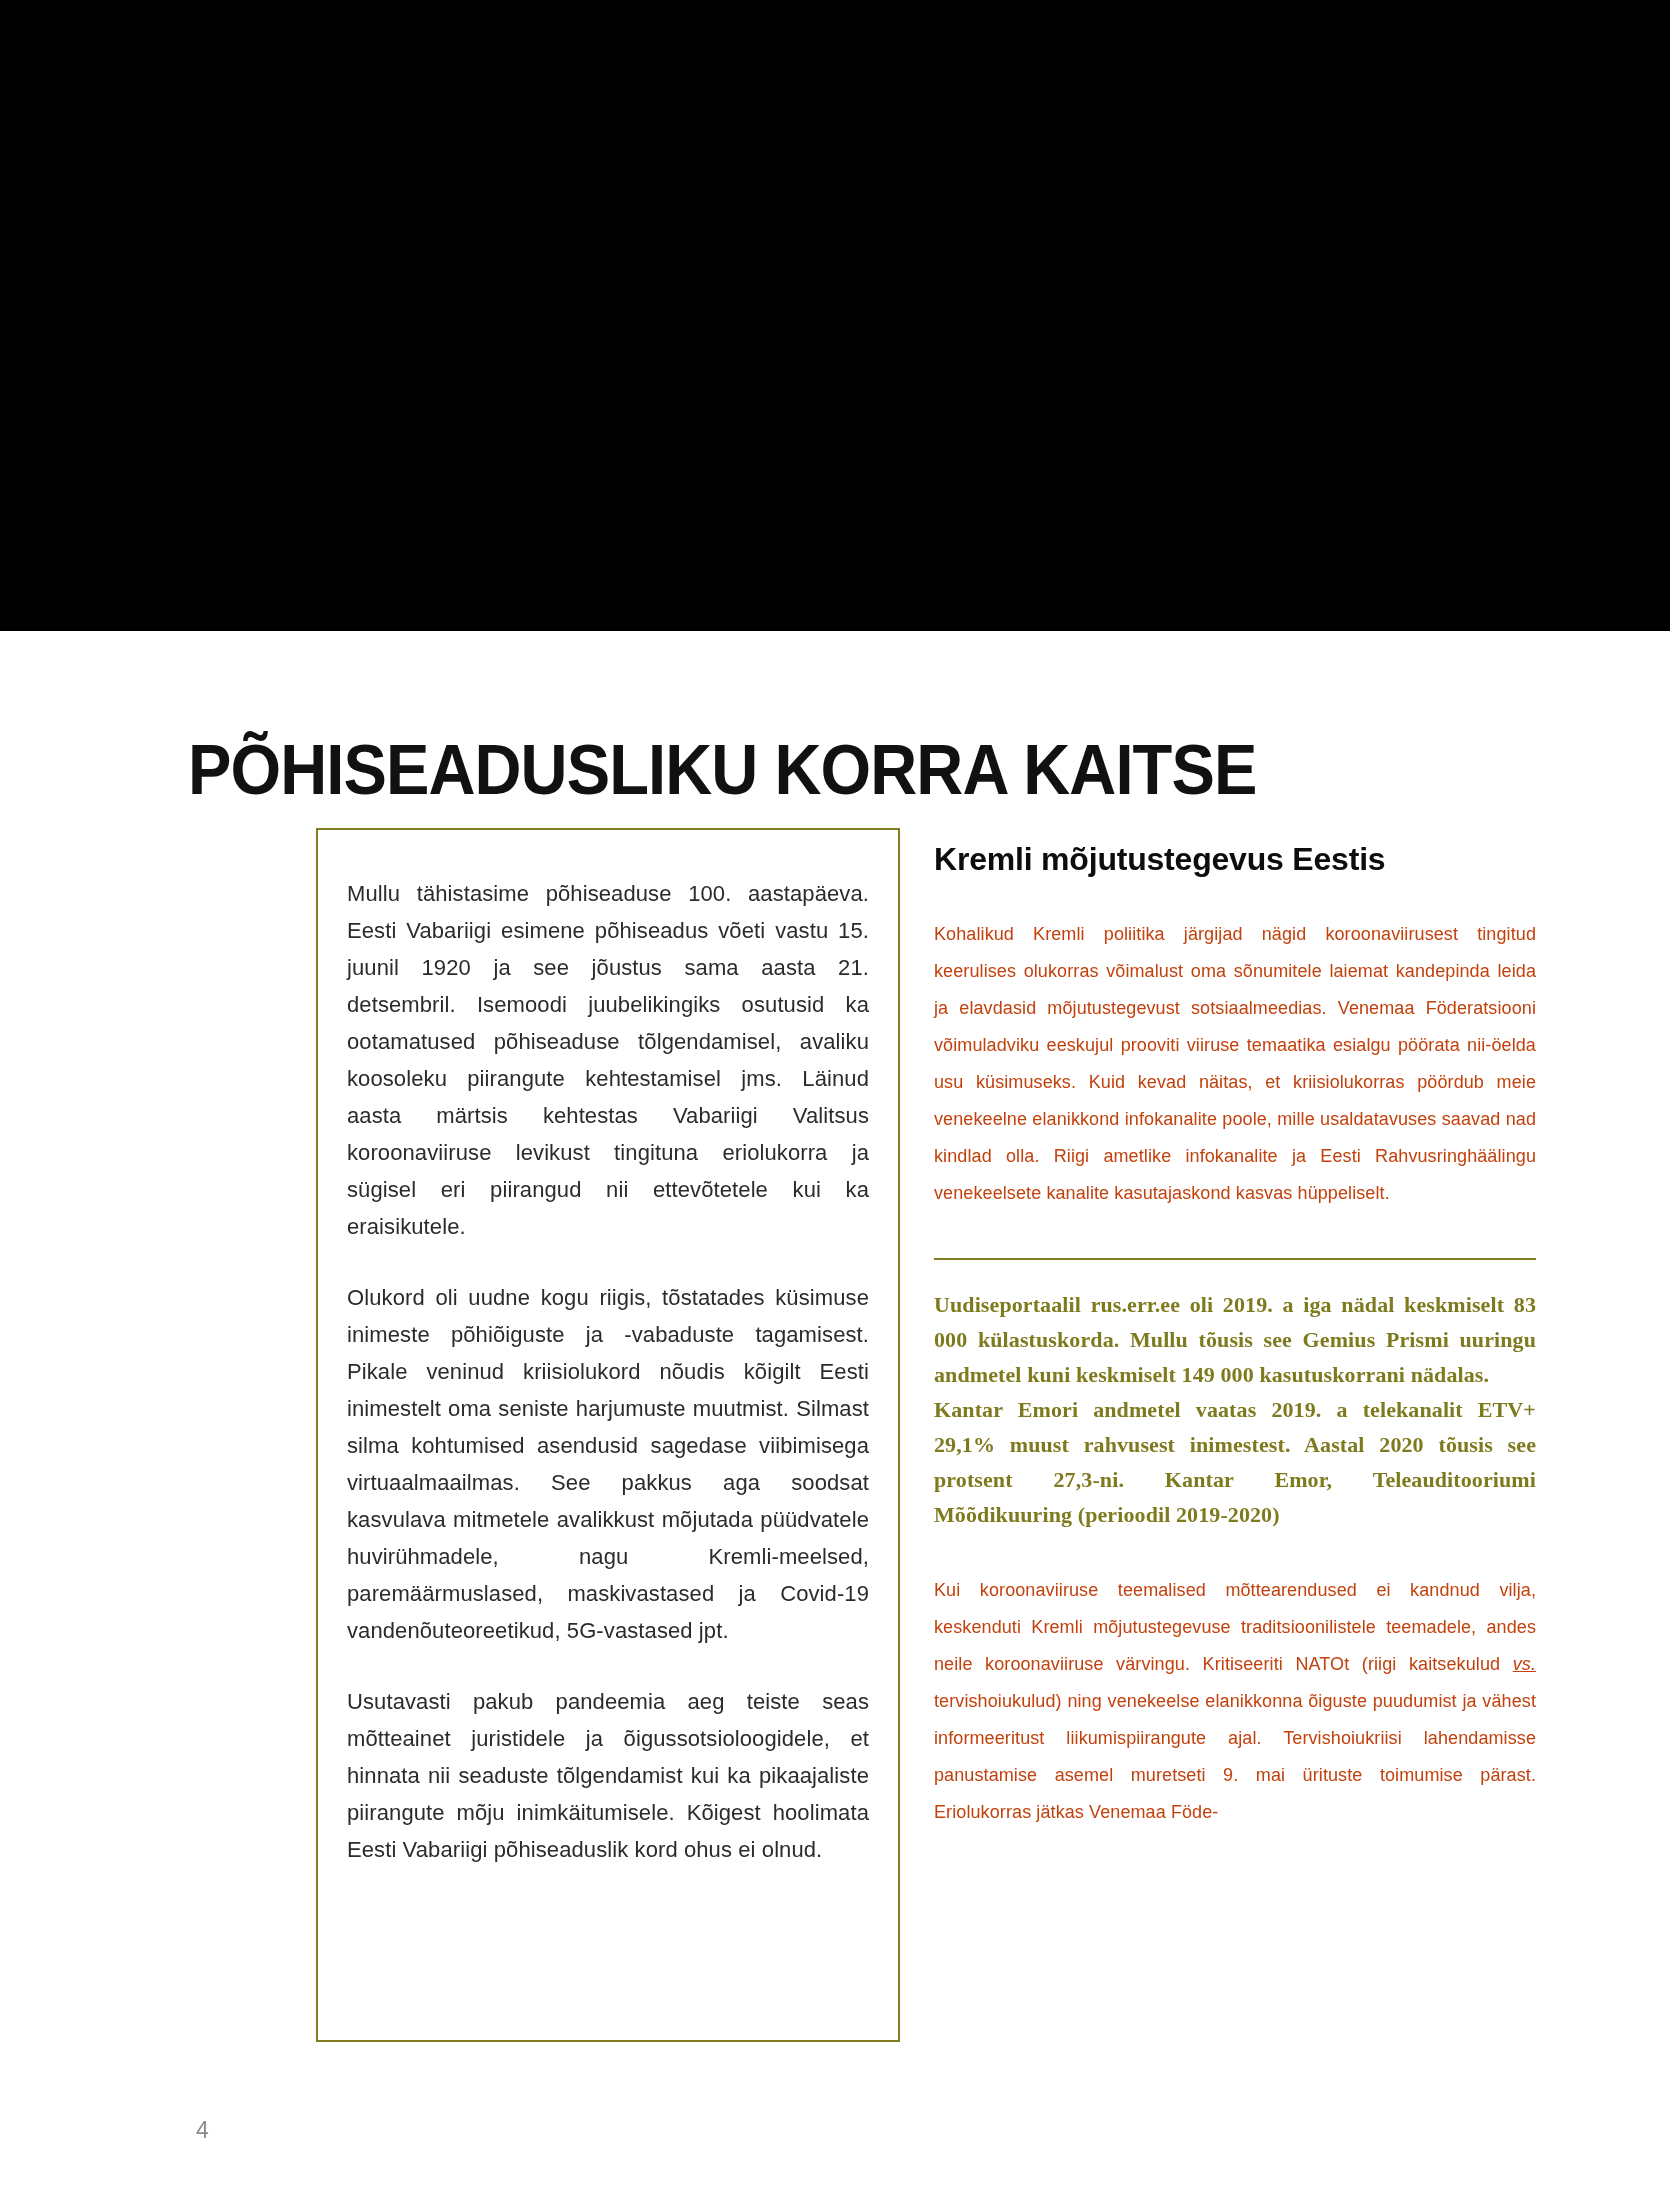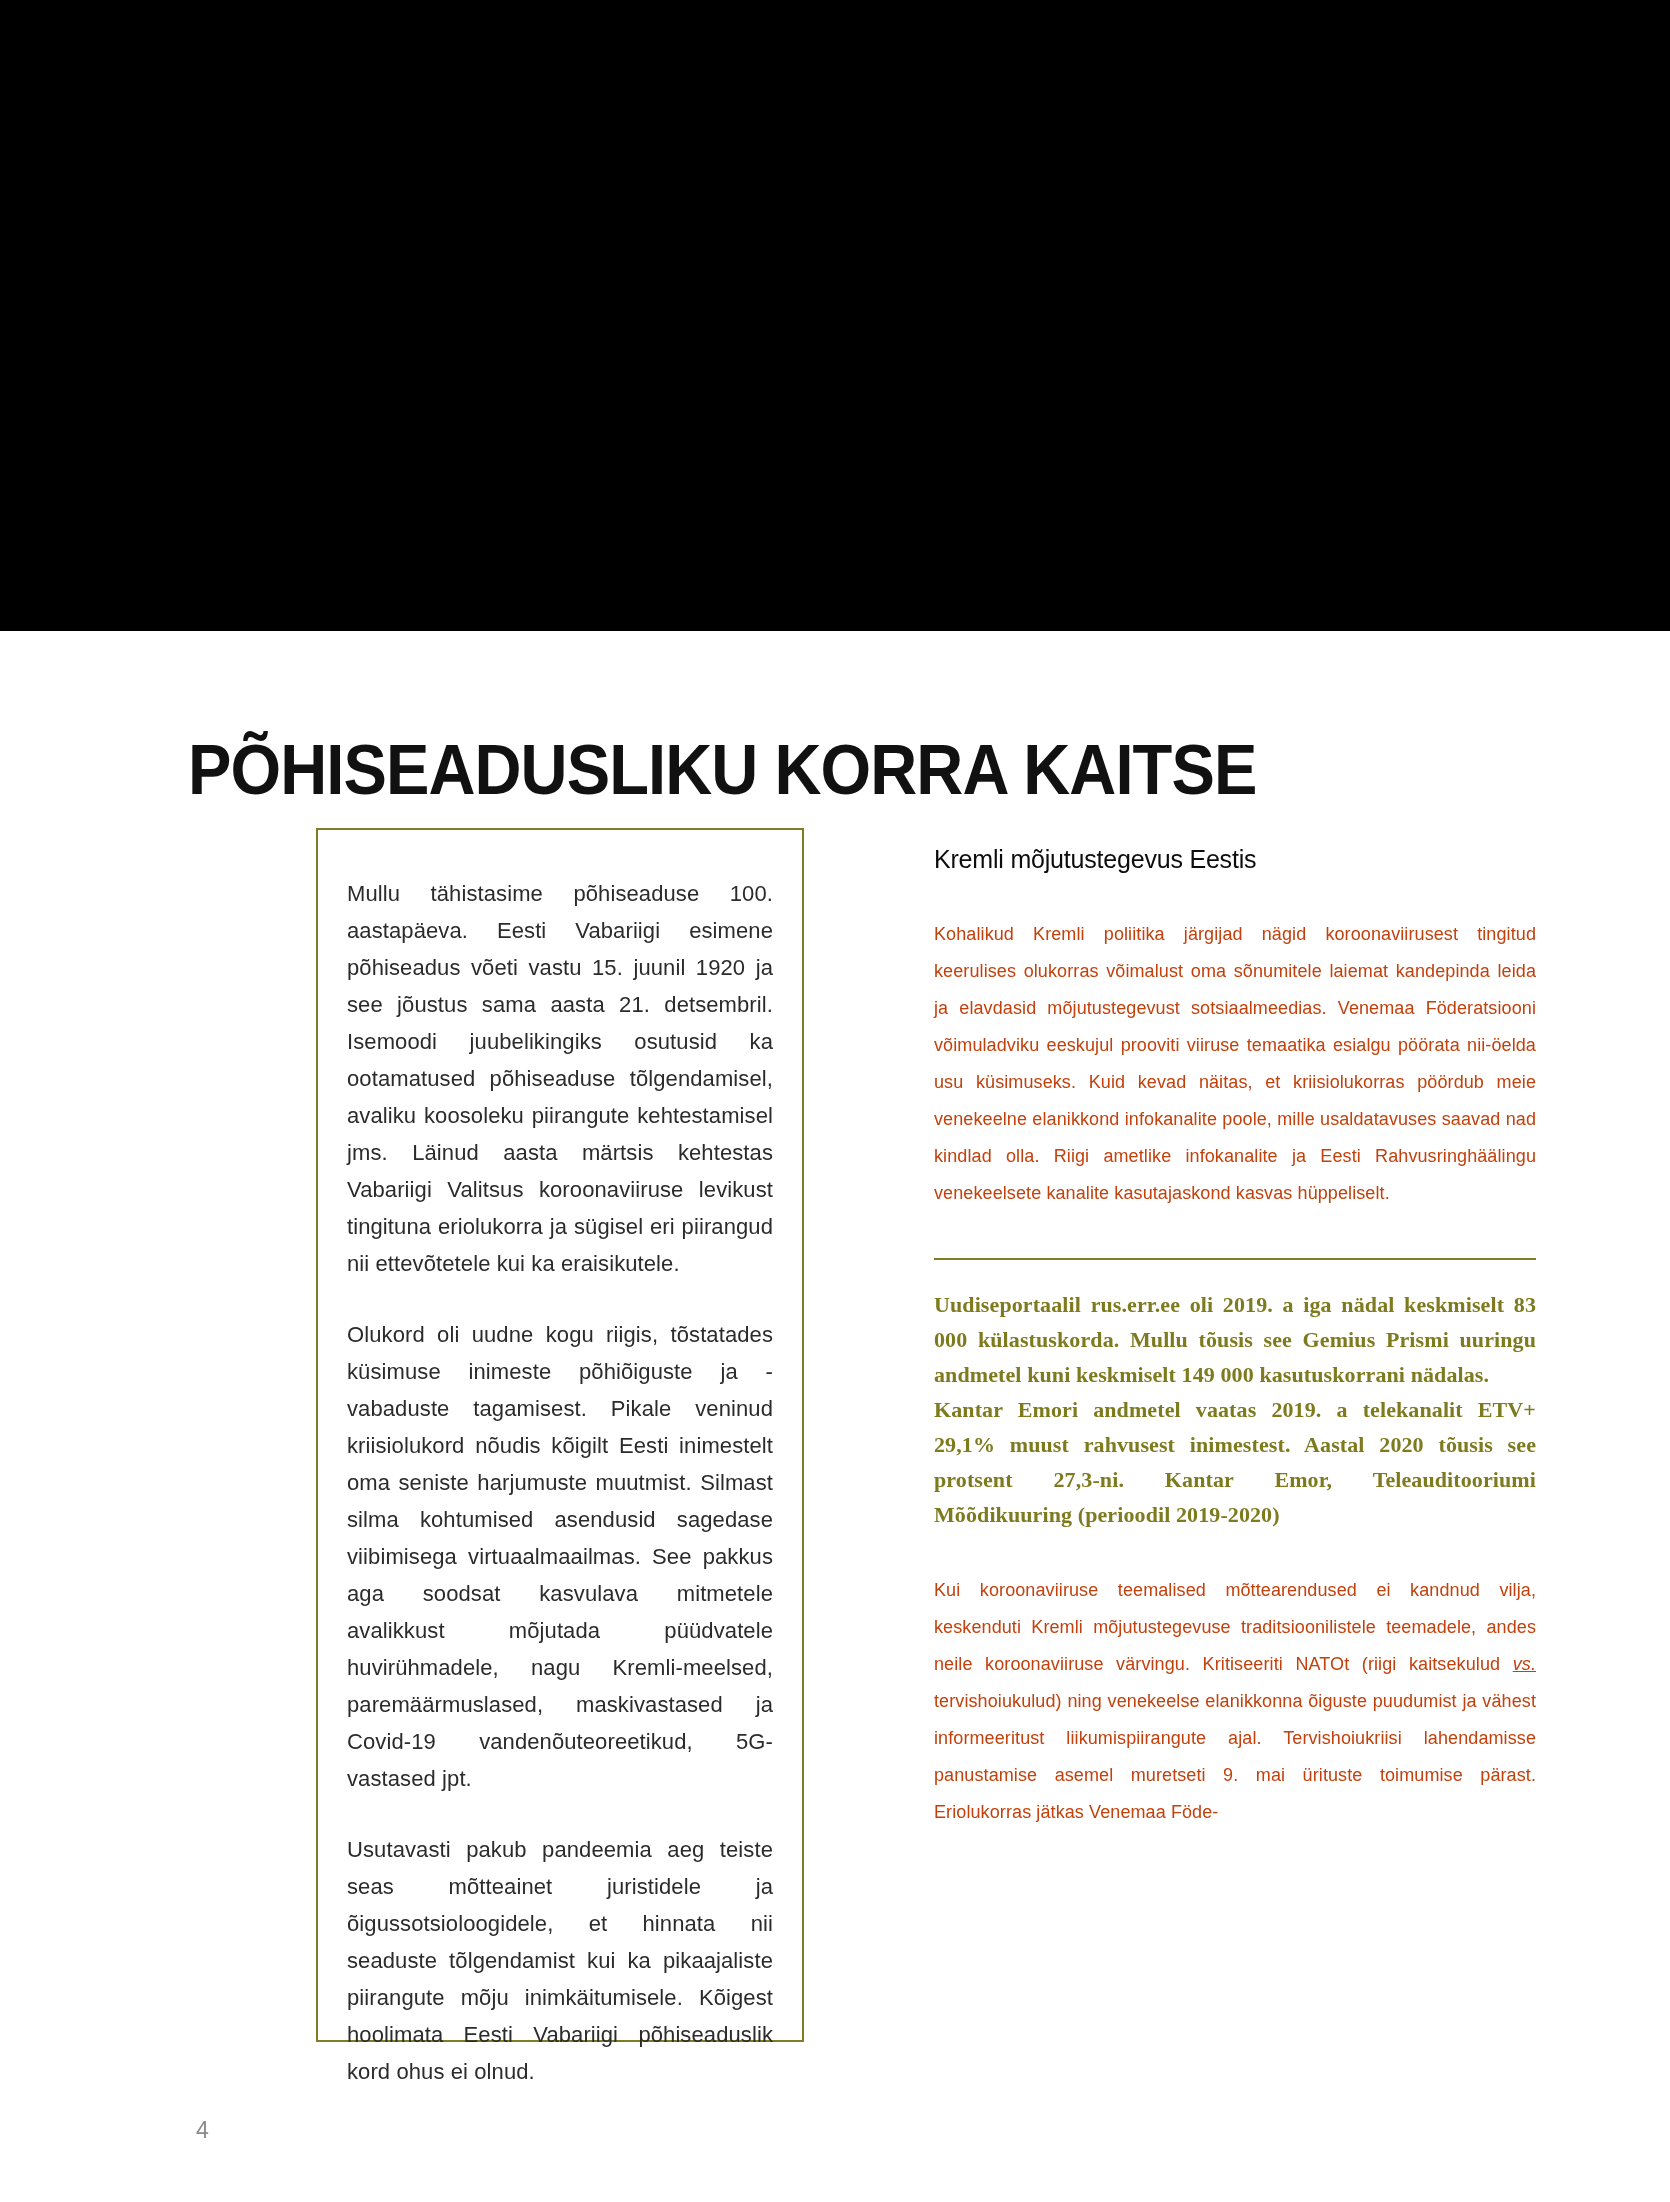--- a/index.html
+++ b/index.html
@@ -45,21 +45,21 @@
     left: 0;
     top: 828px;
     width: 1671px;
   }
 
   
   .left-box {
     position: absolute;
     left: 316px;
     top: 0px;
-    width: 488px;
+    width: 584px;
     height: 1214px;
     border: 2.6px solid #817d20;
     background: #ffffff;
     padding: 45px 29px 26px 29px;
   }
   .left-box p {
     margin: 0 0 34px 0;
     font-size: 22px;
     line-height: 37px;
     color: #2b2b2b;
@@ -71,23 +71,23 @@
 
   
   .right-col {
     position: absolute;
     left: 934px;
     top: 0px;
     width: 602px;
   }
   .right-heading {
     margin: 14.6px 0 0 0;
-    font-size: 25px;
+    font-size: 32px;
     line-height: 33px;
-    font-weight: 400;
+    font-weight: 700;
     color: #0d0d0d;
     letter-spacing: -0.2px;
     font-family: "Liberation Sans", sans-serif;
   }
   .right-col p.body {
     margin: 40px 0 0 0;
     font-size: 18px;
     line-height: 37px;
     color: #c2410c;
     text-align: justify;

